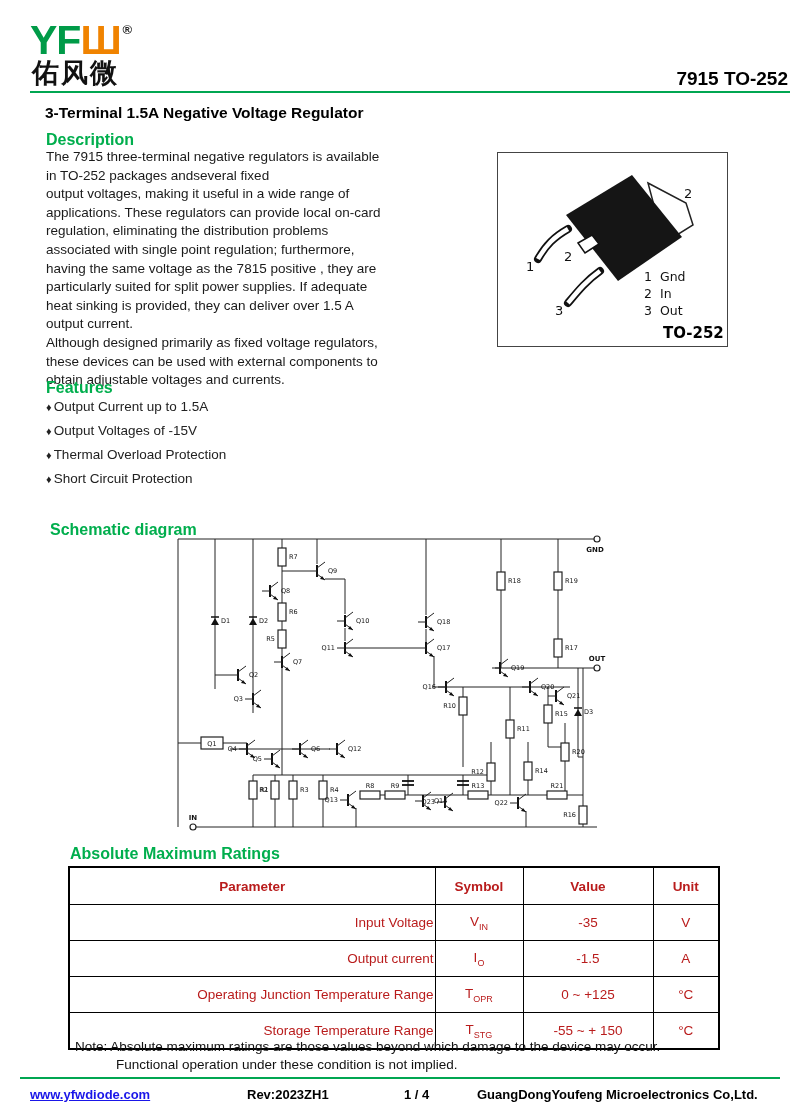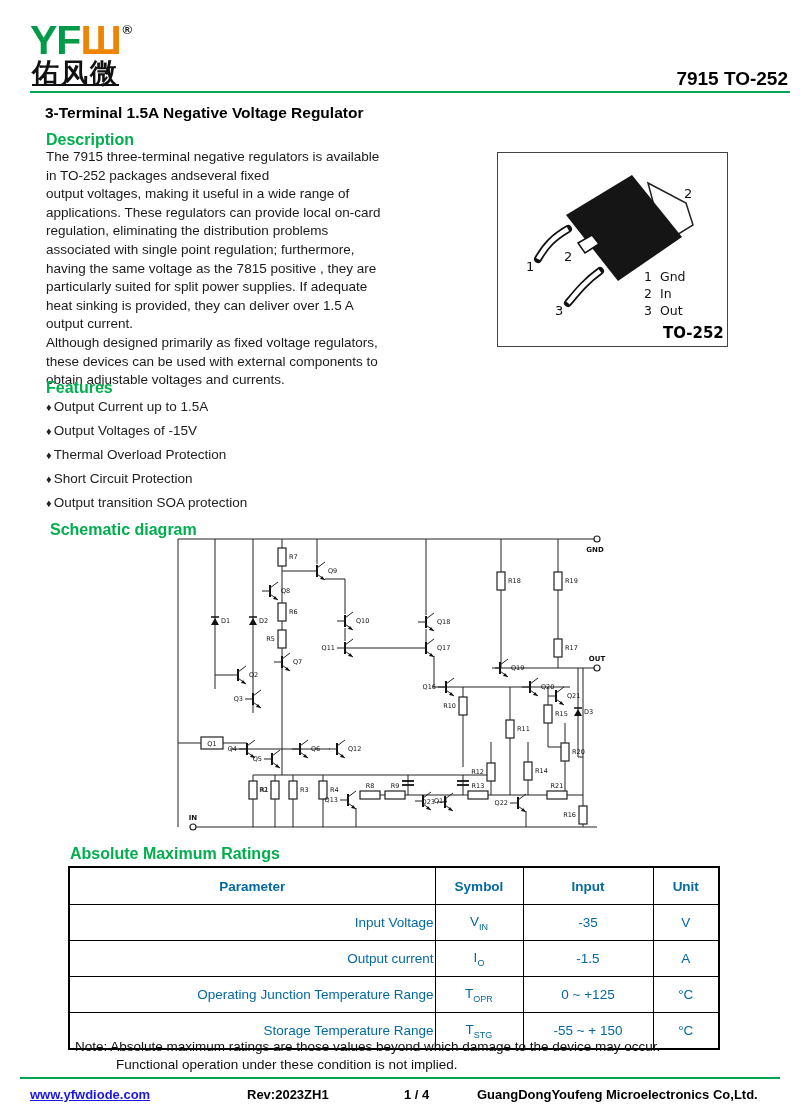--- a/index.html
+++ b/index.html
@@ -16,21 +16,21 @@
   .green-rule{height:2px;background:#00A651;}
   
   .doc-title{font-weight:700;font-size:15.5px;color:#000;}
   .h-green{color:#00AE4D;font-weight:700;font-size:16px;}
   .body-text{font-size:13.5px;line-height:18.6px;white-space:pre-line;}
   .feat-list{list-style:none;margin:0;padding:0;font-size:13.5px;line-height:23px;color:#222;}
   .feat-bullet{margin-right:2px;font-size:11px;}
   
   .pkg-box{border:1.5px solid #444;background:#fff;}
   
-  table.amr{border-collapse:collapse;width:650px;table-layout:fixed;font-size:13.5px;color:#0369a1;}
+  table.amr{border-collapse:collapse;width:650px;table-layout:fixed;font-size:13.5px;color:#b91c1c;}
   table.amr,table.amr td,table.amr th{border:1px solid #000;}
   table.amr{border:2px solid #000;}
   table.amr th{font-weight:700;height:34px;text-align:center;}
   table.amr td{height:33px;text-align:center;}
   table.amr td.param{text-align:right;padding-left:8px;}
   sub.sym{font-size:9px;}
   .note{font-size:13.5px;color:#111;line-height:17px;}
   
   .footer-item{font-size:13px;font-weight:700;color:#000;}
   .footer-link{color:#1A16E8;text-decoration:underline;}
@@ -39,21 +39,21 @@
 </head>
 <body>
 
 <div class="page">
 
   <div class="abs" style="left:30px;top:20px;">
     <span class="logo-latin">
       <span class="logo-green">YF</span><span class="logo-orange">Ш</span><span class="logo-reg">®</span>
     </span>
   </div>
-  <div class="abs logo-cn" style="left:32px;top:55px;text-decoration:underline;">佑风微</div>
+  <div class="abs logo-cn" style="left:32px;top:55px;">佑风微</div>
   <div class="abs part-no" style="right:12px;top:68px;">7915 TO-252</div>
   <div class="abs green-rule" style="left:30px;top:91px;width:760px;"></div>
 
   <div class="abs doc-title" style="left:45px;top:104px;">3-Terminal 1.5A Negative Voltage Regulator</div>
 
   <div class="abs h-green" style="left:46px;top:131px;">Description</div>
   <div class="abs body-text" style="left:46px;top:148px;width:420px;">The 7915 three-terminal negative regulators is available
 in TO-252 packages andseveral fixed
 output voltages, making it useful in a wide range of
 applications. These regulators can provide local on-card
@@ -66,21 +66,20 @@
 Although designed primarily as fixed voltage regulators,
 these devices can be used with external components to
 obtain adjustable voltages and currents.</div>
 
   <div class="abs h-green" style="left:46px;top:379px;">Features</div>
   <ul class="abs feat-list" style="left:46px;top:395px;">
     <li><span class="feat-bullet">♦</span><span>Output Current up to 1.5A</span></li>
     <li><span class="feat-bullet">♦</span><span>Output Voltages of -15V</span></li>
     <li><span class="feat-bullet">♦</span><span>Thermal Overload Protection</span></li>
     <li><span class="feat-bullet">♦</span><span>Short Circuit Protection</span></li>
-    <li><span class="feat-bullet">♦</span><span>Output transition SOA protection</span></li>
   </ul>
 
   <div class="abs pkg-box" style="left:497px;top:152px;width:229px;height:193px;">
     <svg width="229" height="193" viewBox="0 0 229 193">
 
       <polygon points="150,30 188,50 195,72 166,90" fill="#fff" stroke="#222" stroke-width="1.5"></polygon>
       <text x="186" y="45" font-size="13" fill="#111">2</text>
 
       <polygon points="68,62 134,22 184,84 120,128" fill="#151515"></polygon>
 
@@ -350,21 +349,21 @@
     <colgroup>
         <col style="width:366px">
         <col style="width:88px">
         <col style="width:130px">
         <col style="width:66px">
       </colgroup>
     <tbody>
         <tr>
       <th>Parameter</th>
       <th>Symbol</th>
-      <th>Input</th>
+      <th>Value</th>
       <th>Unit</th>
     </tr>
     <tr>
       <td class="param">Input Voltage</td>
       <td><span>V</span><sub class="sym">IN</sub></td>
       <td>-35</td>
       <td>V</td>
     </tr>
     <tr>
       <td class="param">Output current</td>

